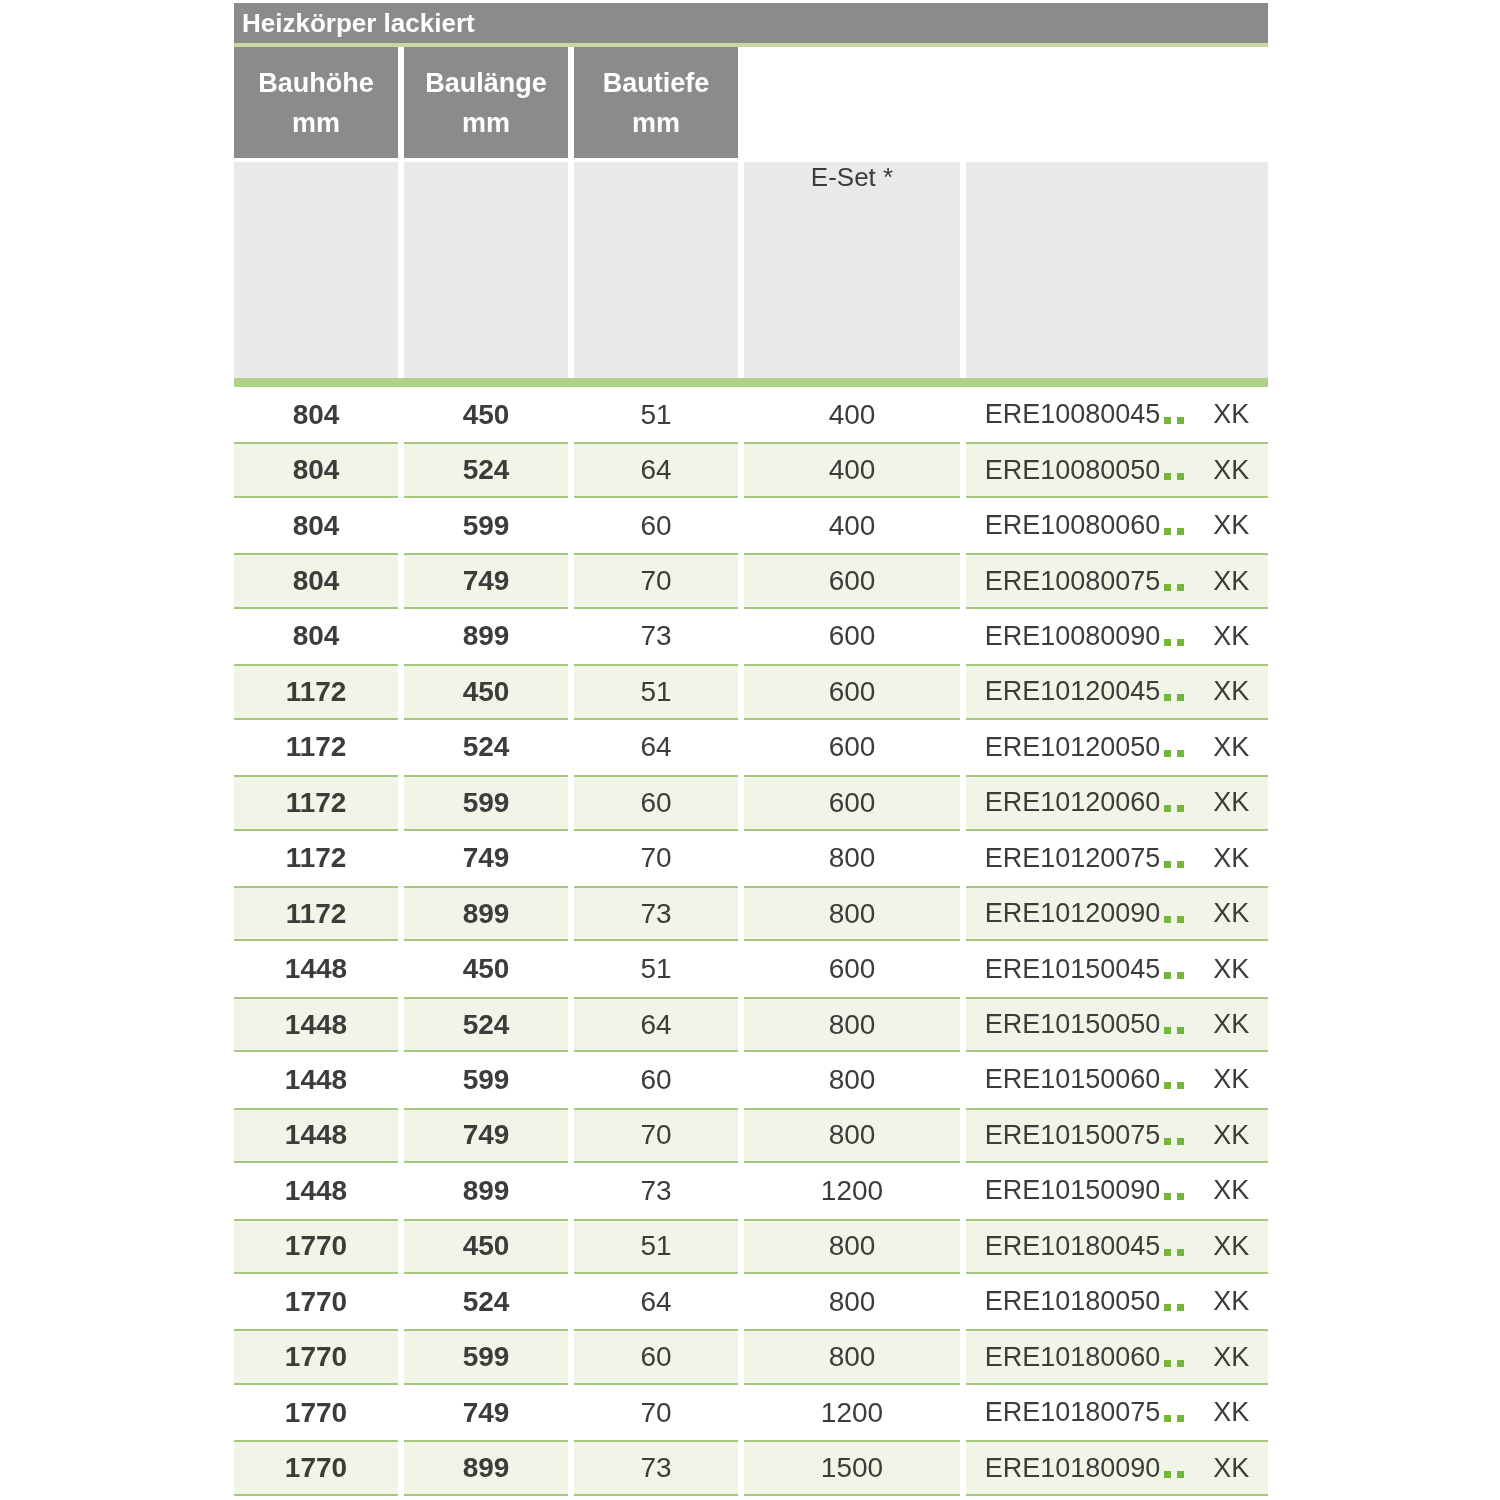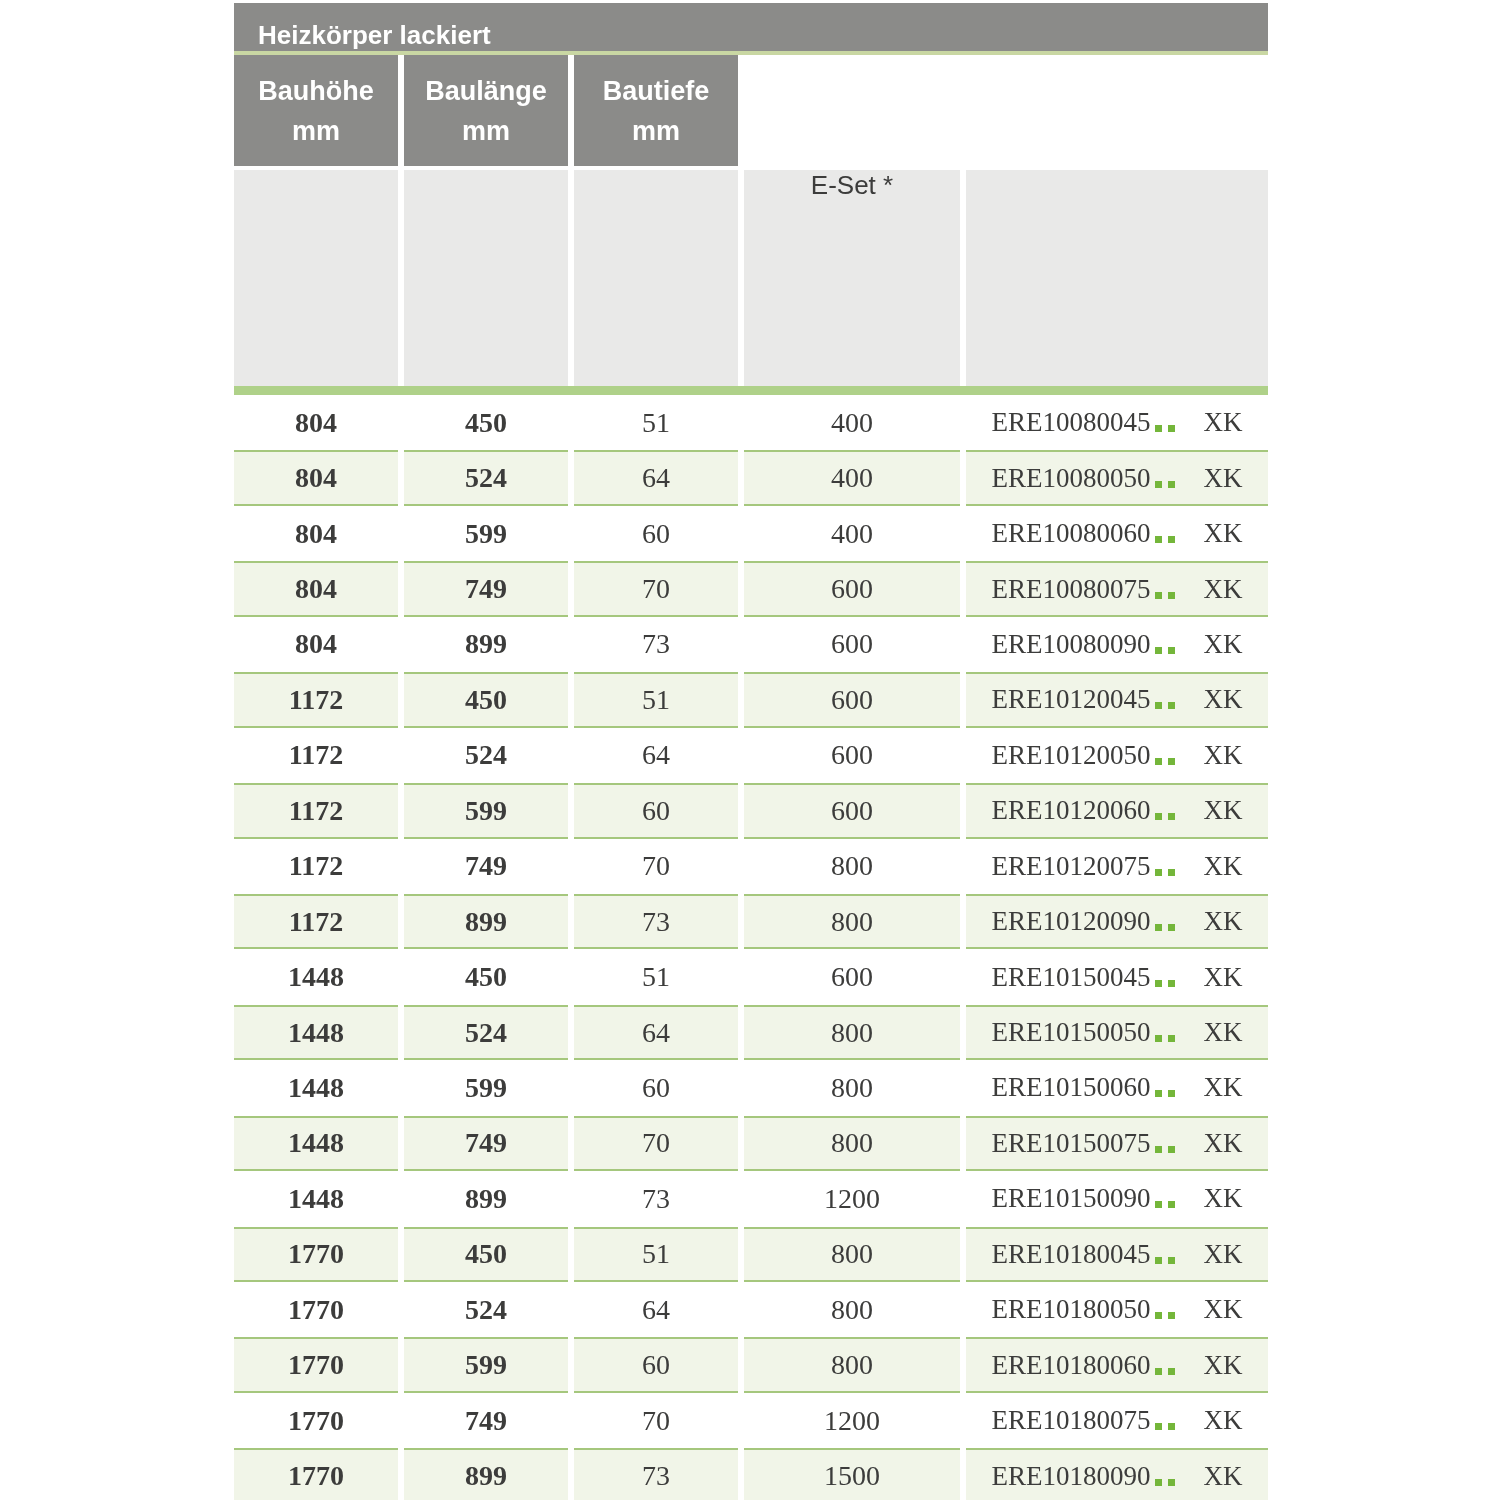--- a/index.html
+++ b/index.html
@@ -15,22 +15,22 @@
   *{box-sizing:border-box;}
   html,body{margin:0;padding:0;}
   body{
     width:1500px;height:1500px;background:#ffffff;position:relative;
     font-family:"Liberation Sans", sans-serif;color:var(--text_dark);
     overflow:hidden;
   }
   .table-wrap{position:absolute;left:234px;top:3px;width:1034px;}
 
   .title-bar{
-    height:48px;background:var(--header_gray);color:#fff;
-    display:flex;align-items:flex-end;padding-left:24px;
+    height:40px;background:var(--header_gray);color:#fff;
+    display:flex;align-items:center;padding-left:8px;
     font-size:26px;font-weight:bold;
   }
   .title-underline{height:4px;background:var(--underline_green);}
 
   .grid{
     display:grid;
     grid-template-columns:164px 164px 164px 216px 302px;
     column-gap:6px;
   }
 
@@ -43,21 +43,21 @@
   .header-cell span{display:block;}
 
   .subheader-cell{
     height:216px;background:var(--subheader_gray);
     display:flex;justify-content:center;align-items:flex-start;
     font-size:26px;
   }
 
   .green-bar{height:9px;background:var(--bar_green);}
 
-  .row{height:55.45px;font-family:Liberation Serif, serif;}
+  .row{height:55.45px;}
   .cell{
     display:flex;align-items:center;justify-content:center;
     font-size:28px;background:transparent;
   }
   .row.tinted .cell{
     background:var(--row_tint);
     border-top:2px solid var(--row_border_green);
     border-bottom:2px solid var(--row_border_green);
   }
   .bold{font-weight:bold;}

